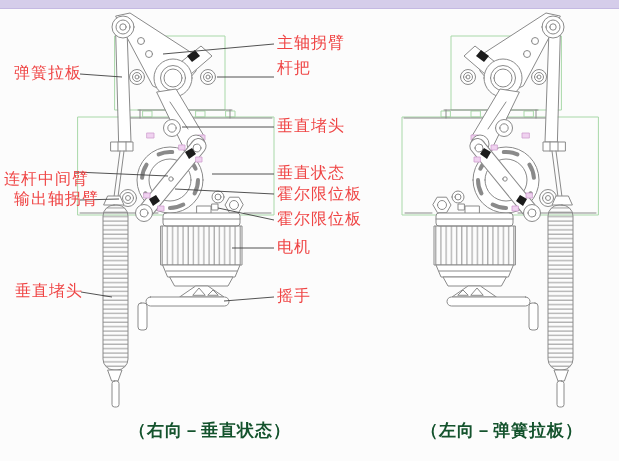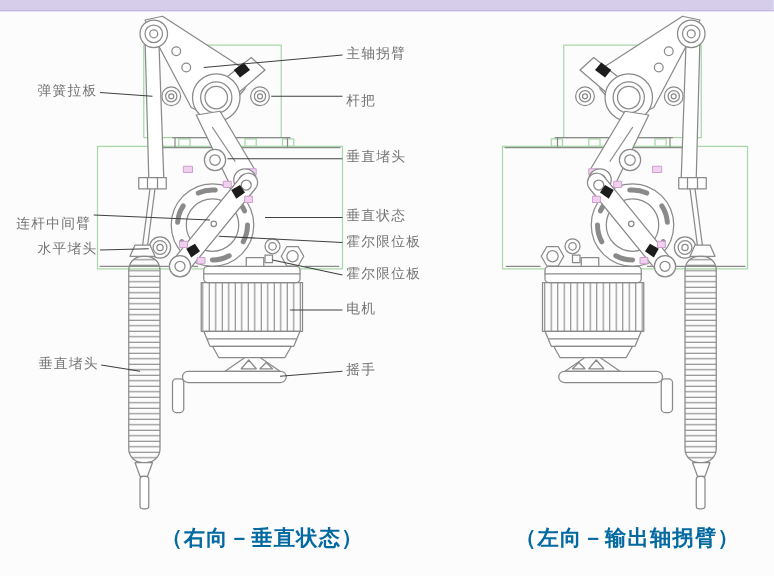--- a/index.html
+++ b/index.html
@@ -7,28 +7,28 @@
     width:619px;height:461px;position:relative;overflow:hidden;
     background:#fcfcfc;
     font-family:"Liberation Serif","DejaVu Serif",serif;
   }
   .top-bar{
     position:absolute;left:0;top:0;width:619px;height:8px;
     background:#d5cdea;border-bottom:1px solid #c4b9e2;
   }
   .drawing{position:absolute;left:0;top:0;}
   .part-label{
-    position:absolute;font-size:11px;color:#737373;letter-spacing:1px;
+    position:absolute;font-size:16px;color:#ef4444;letter-spacing:1px;
     white-space:nowrap;line-height:14px;
   }
   .part-label.right-col{left:277px;text-align:left;}
   .part-label.left-col{text-align:right;}
   .caption{
     position:absolute;top:419px;width:220px;text-align:center;
-    font-size:17px;font-weight:600;color:#0369a1;letter-spacing:1px;
+    font-size:17px;font-weight:600;color:#14532d;letter-spacing:1px;
   }
 </style>
 </head>
 <body>
 
 <div class="top-bar"></div>
 
 <svg class="drawing" width="619" height="461" viewBox="0 0 619 461">
   <defs>
     <pattern id="coil" width="8" height="4.4" patternUnits="userSpaceOnUse">
@@ -158,27 +158,27 @@
     <line x1="274" y1="248" x2="232" y2="248"></line>
     <line x1="274" y1="297" x2="224" y2="301"></line>
     <line x1="80" y1="74" x2="122" y2="77"></line>
     <line x1="75" y1="172" x2="168" y2="176"></line>
     <line x1="80" y1="200" x2="119" y2="199"></line>
     <line x1="81" y1="292" x2="112" y2="297"></line>
   </g>
 </svg>
 
 <div class="part-label right-col" style="top:36px">主轴拐臂</div>
-<div class="part-label right-col" style="top:74px">杆把</div>
+<div class="part-label right-col" style="top:61px">杆把</div>
 <div class="part-label right-col" style="top:119px">垂直堵头</div>
 <div class="part-label right-col" style="top:166px">垂直状态</div>
 <div class="part-label right-col" style="top:187px">霍尔限位板</div>
 <div class="part-label right-col" style="top:212px">霍尔限位板</div>
 <div class="part-label right-col" style="top:240px">电机</div>
 <div class="part-label right-col" style="top:289px">摇手</div>
 
 <div class="part-label left-col" style="top:66px;left:14px;width:64px">弹簧拉板</div>
 <div class="part-label left-col" style="top:172px;left:4px;width:69px">连杆中间臂</div>
-<div class="part-label left-col" style="top:192px;left:14px;width:64px">水平堵头</div>
+<div class="part-label left-col" style="top:192px;left:14px;width:64px">输出轴拐臂</div>
 <div class="part-label left-col" style="top:284px;left:15px;width:64px">垂直堵头</div>
 
 <div class="caption" style="left:100px">（右向－垂直状态）</div>
-<div class="caption" style="left:392px">（左向－输出轴拐臂）</div>
+<div class="caption" style="left:392px">（左向－弹簧拉板）</div>
 
 </body></html>

